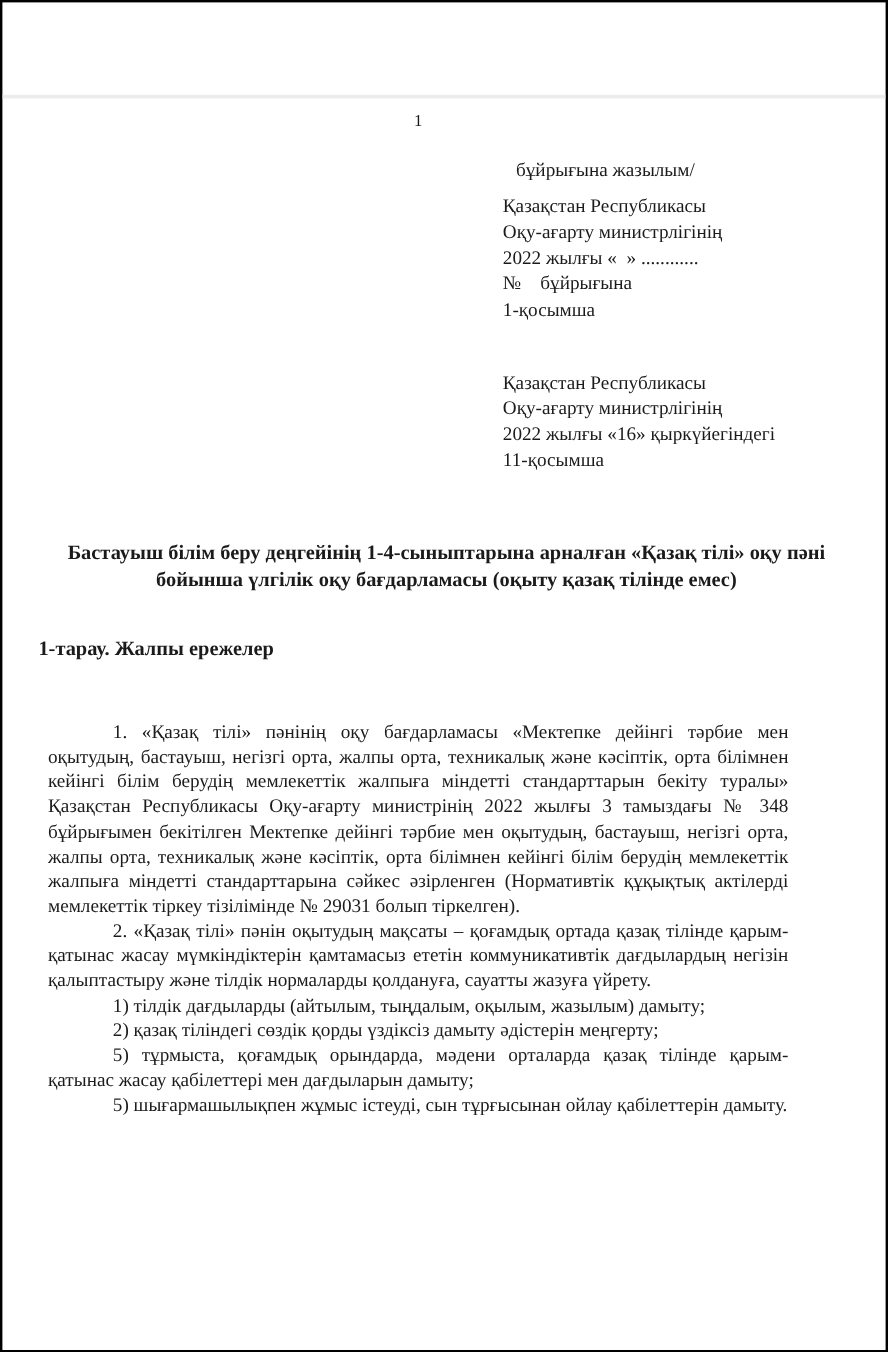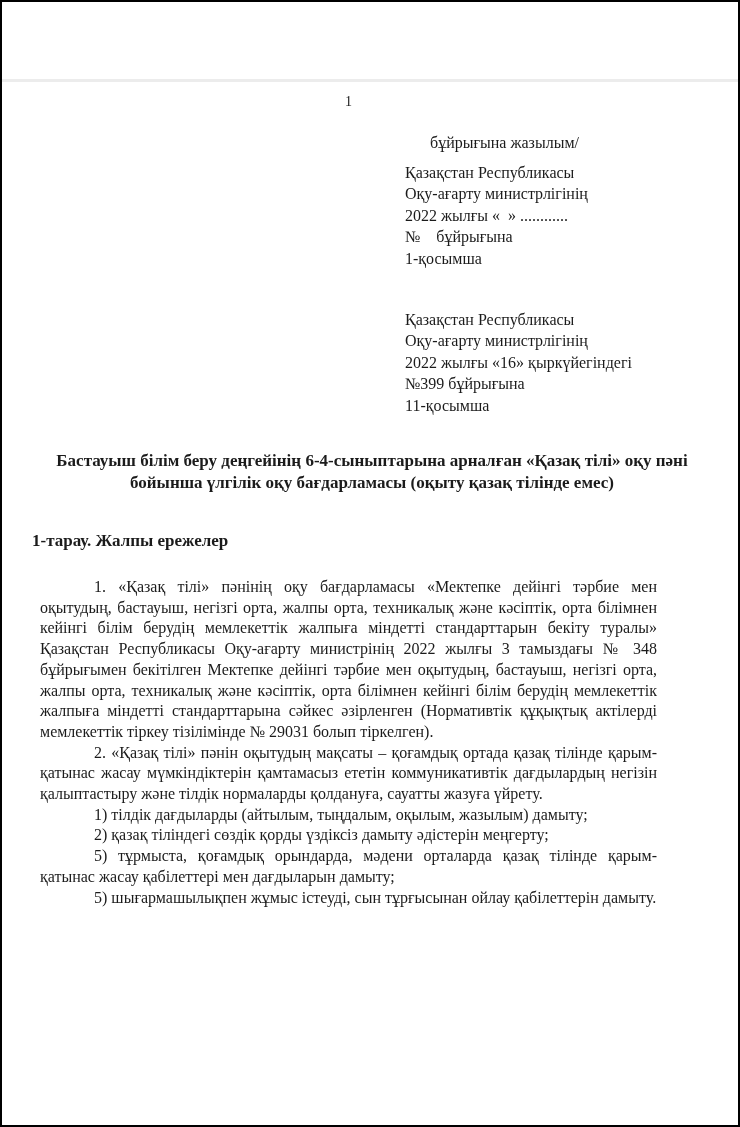--- a/index.html
+++ b/index.html
@@ -37,21 +37,21 @@
     font-size: 16px;
     line-height: 21px;
     white-space: pre;
   }
   .approval-block {
     position: absolute;
     left: 403px;
     font-size: 16px;
     line-height: 21.4px;
   }
-  .approval-block .line { white-space: pre; }
+  .approval-block .line { white-space: pre; margin-left: 14px; }
   .block-1 { top: 160px; }
   .block-2 { top: 307px; }
   .doc-title {
     position: absolute;
     top: 448px;
     left: 30px;
     width: 680px;
     margin: 0;
     text-align: center;
     font-weight: bold;
@@ -63,21 +63,21 @@
     top: 528px;
     left: 30px;
     width: 680px;
     margin: 0;
     font-weight: bold;
     font-size: 17px;
     line-height: 22px;
   }
   .doc-body {
     position: absolute;
-    top: 575px;
+    top: 599px;
     left: 38px;
     width: 617px;
     font-size: 16px;
     line-height: 20.7px;
     text-align: justify;
   }
   .doc-body p {
     margin: 0;
     text-indent: 54px;
   }
@@ -98,25 +98,24 @@
     <div class="line">Оқу-ағарту министрлігінің</div>
     <div class="line">2022 жылғы «  » ............</div>
     <div class="line">№    бұйрығына</div>
     <div class="line">1-қосымша</div>
   </div>
 
   <div class="approval-block block-2">
     <div class="line">Қазақстан Республикасы</div>
     <div class="line">Оқу-ағарту министрлігінің</div>
     <div class="line">2022 жылғы «16» қыркүйегіндегі</div>
-    <div class="line">№399 бұйрығына</div>
     <div class="line">11-қосымша</div>
   </div>
 
-  <h1 class="doc-title">Бастауыш білім беру деңгейінің 6-4-сыныптарына арналған «Қазақ тілі» оқу пәні бойынша үлгілік оқу бағдарламасы (оқыту қазақ тілінде емес)</h1>
+  <h1 class="doc-title">Бастауыш білім беру деңгейінің 1-4-сыныптарына арналған «Қазақ тілі» оқу пәні бойынша үлгілік оқу бағдарламасы (оқыту қазақ тілінде емес)</h1>
 
   <h2 class="chapter-heading">1-тарау. Жалпы ережелер</h2>
 
   <div class="doc-body">
     <p>1. «Қазақ тілі» пәнінің оқу бағдарламасы «Мектепке дейінгі тәрбие мен оқытудың, бастауыш, негізгі орта, жалпы орта, техникалық және кәсіптік, орта білімнен кейінгі білім берудің мемлекеттік жалпыға міндетті стандарттарын бекіту туралы» Қазақстан Республикасы Оқу-ағарту министрінің 2022 жылғы 3 тамыздағы № 348 бұйрығымен бекітілген Мектепке дейінгі тәрбие мен оқытудың, бастауыш, негізгі орта, жалпы орта, техникалық және кәсіптік, орта білімнен кейінгі білім берудің мемлекеттік жалпыға міндетті стандарттарына сәйкес әзірленген (Нормативтік құқықтық актілерді мемлекеттік тіркеу тізілімінде № 29031 болып тіркелген).</p>
     <p>2. «Қазақ тілі» пәнін оқытудың мақсаты – қоғамдық ортада қазақ тілінде қарым-қатынас жасау мүмкіндіктерін қамтамасыз ететін коммуникативтік дағдылардың негізін қалыптастыру және тілдік нормаларды қолдануға, сауатты жазуға үйрету.</p>
     <p>1) тілдік дағдыларды (айтылым, тыңдалым, оқылым, жазылым) дамыту;</p>
     <p>2) қазақ тіліндегі сөздік қорды үздіксіз дамыту әдістерін меңгерту;</p>
     <p>5) тұрмыста, қоғамдық орындарда, мәдени орталарда қазақ тілінде қарым-қатынас жасау қабілеттері мен дағдыларын дамыту;</p>
     <p>5) шығармашылықпен жұмыс істеуді, сын тұрғысынан ойлау қабілеттерін дамыту.</p>

